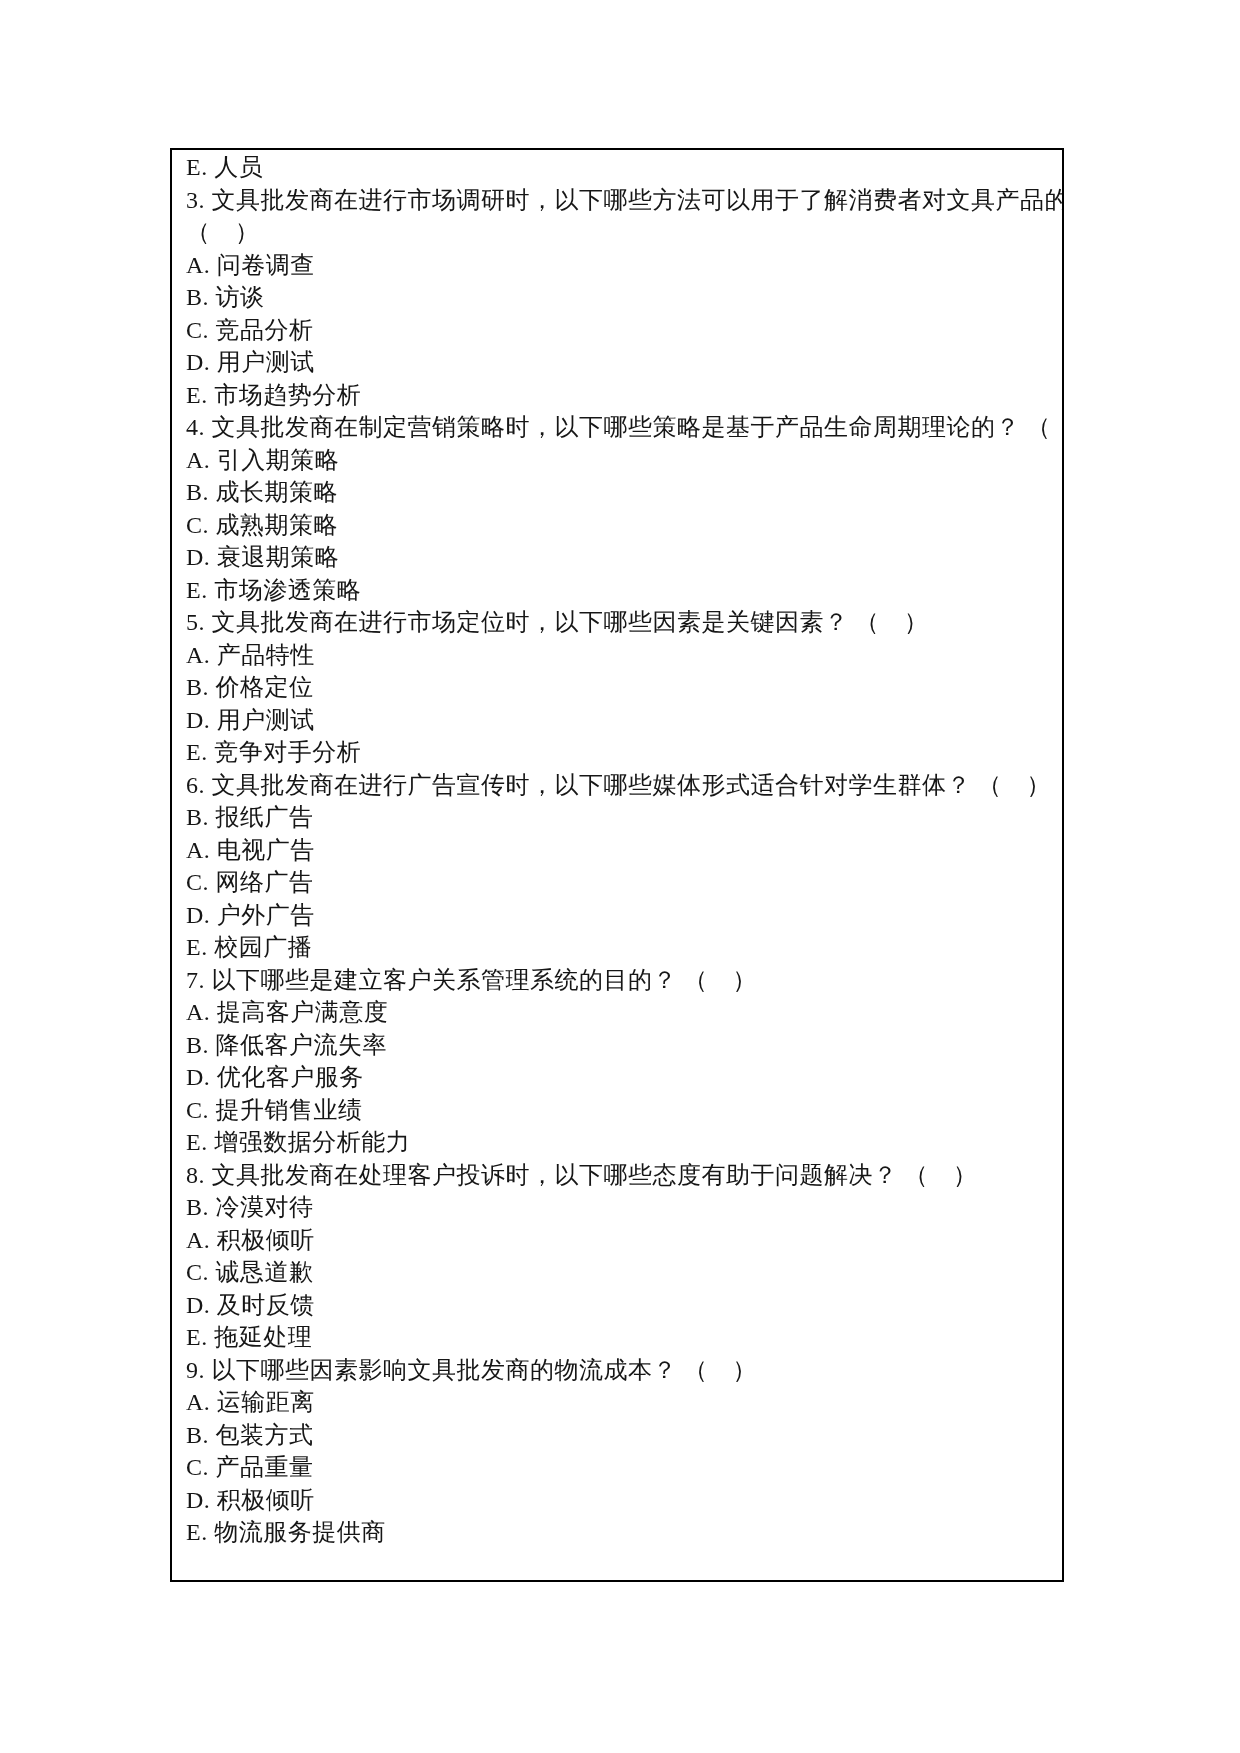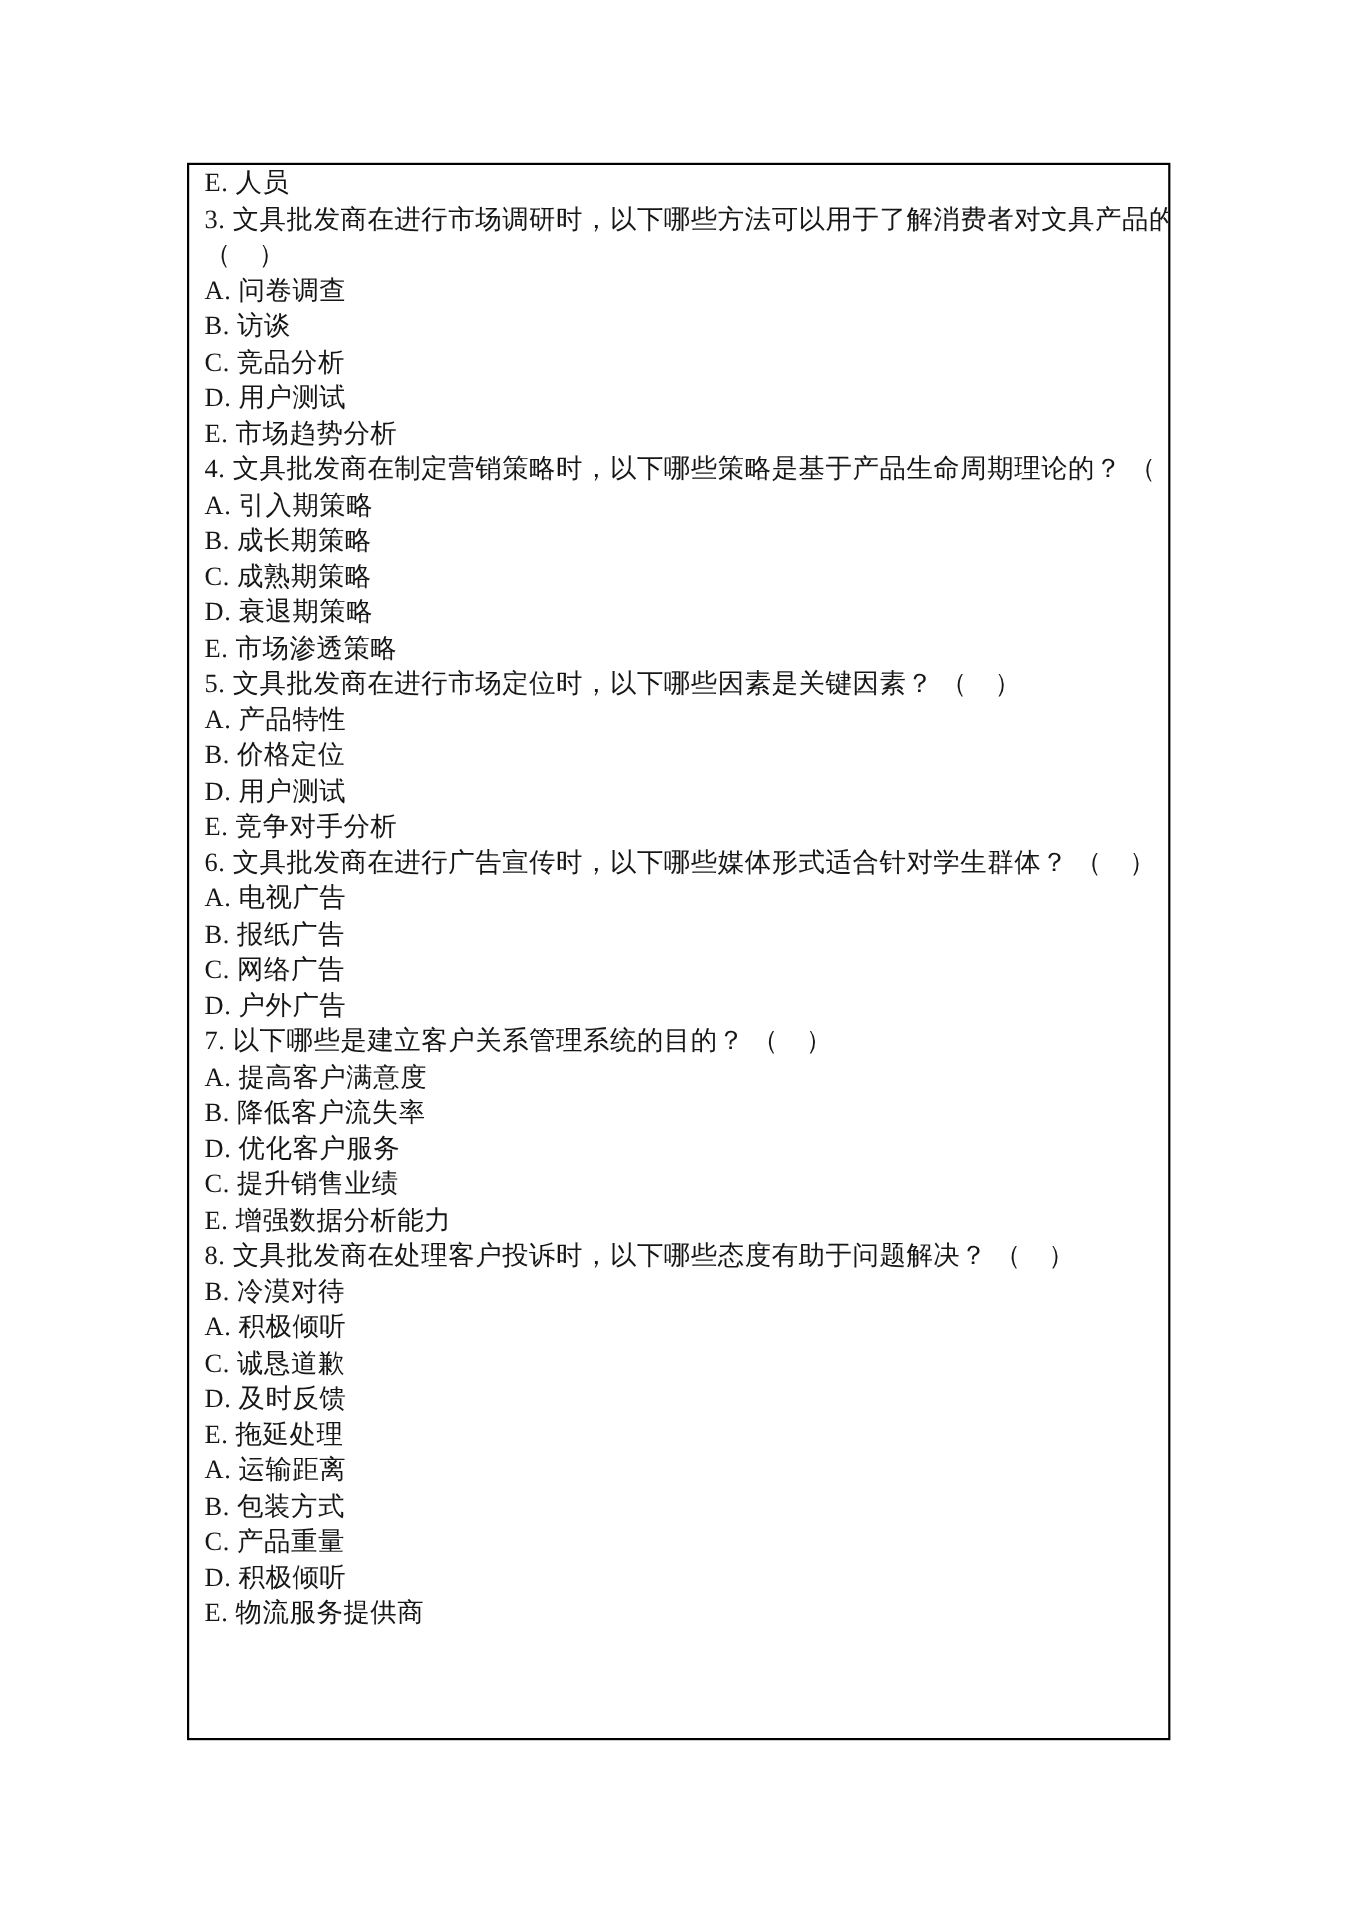--- a/index.html
+++ b/index.html
@@ -58,39 +58,41 @@
     <div class="line">D. 衰退期策略</div>
     <div class="line">E. 市场渗透策略</div>
 
     <div class="line">5. 文具批发商在进行市场定位时，以下哪些因素是关键因素？ （　）</div>
     <div class="line">A. 产品特性</div>
     <div class="line">B. 价格定位</div>
     <div class="line">D. 用户测试</div>
     <div class="line">E. 竞争对手分析</div>
 
     <div class="line">6. 文具批发商在进行广告宣传时，以下哪些媒体形式适合针对学生群体？ （　）</div>
+    <div class="line">B. 报纸广告</div>
     <div class="line">A. 电视广告</div>
-    <div class="line">B. 报纸广告</div>
     <div class="line">C. 网络广告</div>
     <div class="line">D. 户外广告</div>
+    <div class="line">E. 校园广播</div>
 
     <div class="line">7. 以下哪些是建立客户关系管理系统的目的？ （　）</div>
     <div class="line">A. 提高客户满意度</div>
     <div class="line">B. 降低客户流失率</div>
     <div class="line">D. 优化客户服务</div>
     <div class="line">C. 提升销售业绩</div>
     <div class="line">E. 增强数据分析能力</div>
 
     <div class="line">8. 文具批发商在处理客户投诉时，以下哪些态度有助于问题解决？ （　）</div>
     <div class="line">B. 冷漠对待</div>
     <div class="line">A. 积极倾听</div>
     <div class="line">C. 诚恳道歉</div>
     <div class="line">D. 及时反馈</div>
     <div class="line">E. 拖延处理</div>
 
+    <div class="line">9. 以下哪些因素影响文具批发商的物流成本？ （　）</div>
     <div class="line">A. 运输距离</div>
     <div class="line">B. 包装方式</div>
     <div class="line">C. 产品重量</div>
     <div class="line">D. 积极倾听</div>
     <div class="line">E. 物流服务提供商</div>
 
   </div>
 </div>
 
 </body></html>

